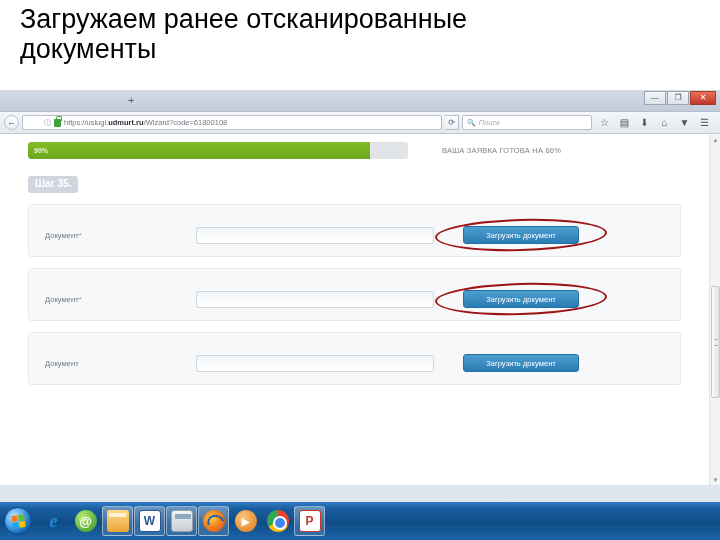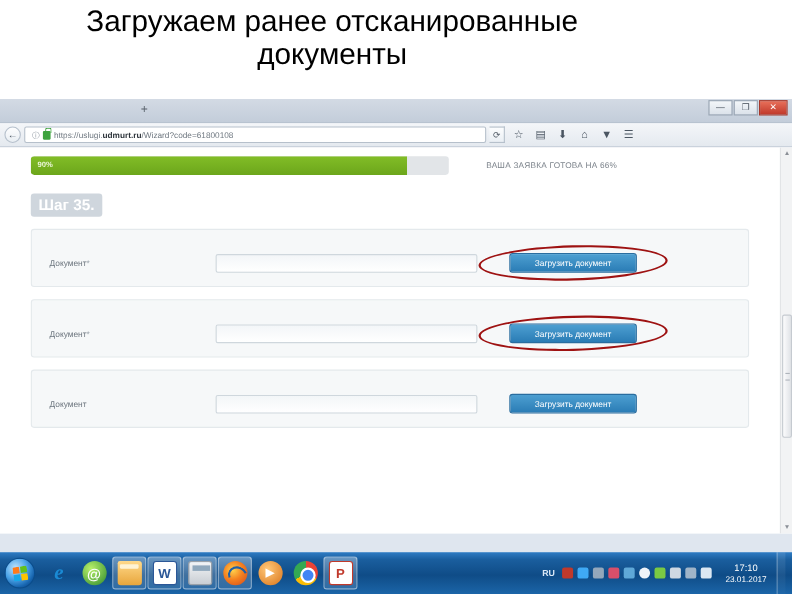--- a/index.html
+++ b/index.html
@@ -7,21 +7,20 @@
     width: 720px; height: 540px;
     overflow: hidden;
     background: #ffffff;
     font-family: "Liberation Sans", sans-serif;
   }
 
   
   .slide-title {
     width: 604px;
     padding: 4px 20px 0 20px;
-    text-align: center;
     font-size: 27px;
     line-height: 1.12;
     color: #000000;
     font-weight: 400;
   }
 
   
   .shot {
     position: absolute;
     left: 0; top: 90px;
@@ -112,21 +111,21 @@
     background: linear-gradient(#fdfdfe, #e9eef3);
     font-size: 9px;
   }
   .urlbox {
     flex: 1 1 auto;
     height: 15px;
     background: #ffffff;
     border: 1px solid #b6c0cb;
     border-radius: 2px;
     display: flex; align-items: center;
-    padding: 0 6px; gap: 3px;
+    padding: 0 21px; gap: 3px;
     max-width: 420px;
   }
   .url-info { font-size: 7px; color: #8a939d; }
   .url-lock {
     width: 7px; height: 8px;
     background: #3ea33e; border-radius: 1px;
     position: relative; flex: 0 0 auto;
   }
   .url-lock::before {
     content: ""; position: absolute;
@@ -200,21 +199,21 @@
   }
 
   
   .step-row {
     display: flex; align-items: center;
     margin-top: 17px; gap: 10px;
   }
   .step-badge {
     background: #cfd6dd;
     color: #ffffff;
-    font-size: 14px; font-weight: 700;
+    font-size: 10px; font-weight: 700;
     padding: 3px 7px 4px 7px;
     border-radius: 3px;
     line-height: 1;
   }
   .step-title {
     font-size: 12.5px; font-weight: 700; color: #2f3a45;
   }
 
   .hint {
     margin-top: 12px;
@@ -405,20 +404,24 @@
   </div>
 
   <div class="navbar">
     <div class="navicon back">←</div>
     <div class="urlbox">
       <span class="url-info">ⓘ</span>
       <span class="url-lock"></span>
       <span class="url-text"><span>https://uslugi.</span><b>udmurt.ru</b><span>/Wizard?code=61800108</span></span>
     </div>
     <div class="reload">⟳</div>
+    <div class="searchbox">
+      <span class="url-info">🔍</span>
+      <span class="search-ph">Поиск</span>
+    </div>
     <div class="toolicons">
       <span class="navicon">☆</span>
       <span class="navicon">▤</span>
       <span class="navicon">⬇</span>
       <span class="navicon">⌂</span>
       <span class="navicon">▼</span>
       <span class="navicon">☰</span>
     </div>
   </div>
 
@@ -506,31 +509,13 @@
         <span class="ico ico-media">▶</span>
       </div>
       <div class="tb-item">
         <span class="ico ico-chrome"></span>
       </div>
       <div class="tb-item active">
         <span class="ico ico-ppt">P</span>
       </div>
     </div>
 
-  <div class="tray">
-    <span class="tray-lang">RU</span>
-    <span class="tray-ico" style="background:#c0392b;"></span>
-    <span class="tray-ico" style="background:#3fa9f5;"></span>
-    <span class="tray-ico" style="background:#93a7bb;"></span>
-    <span class="tray-ico" style="background:#d94f6a;"></span>
-    <span class="tray-ico" style="background:#5fa8d8;"></span>
-    <span class="tray-ico" style="background:#eef3f8;border-radius:50%;"></span>
-    <span class="tray-ico" style="background:#7ac943;"></span>
-    <span class="tray-ico" style="background:#cfd8e2;"></span>
-    <span class="tray-ico" style="background:#9fb4c8;"></span>
-    <span class="tray-ico" style="background:#dbe7f2;"></span>
-    <div class="clock">
-      <div class="t">17:10</div>
-      <div class="d">23.01.2017</div>
-    </div>
-    <div class="show-desktop"></div>
-  </div>
 </div>
 
 </body></html>

